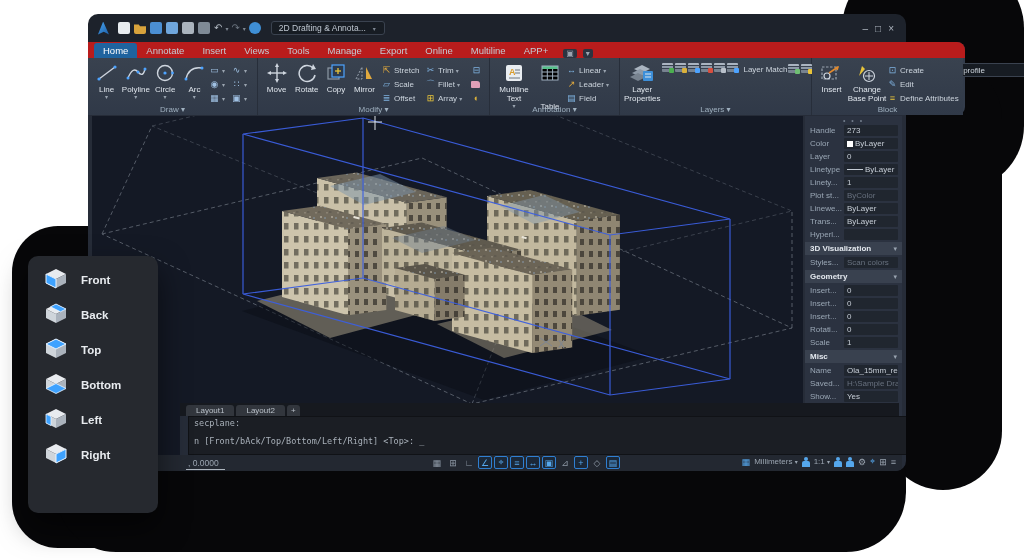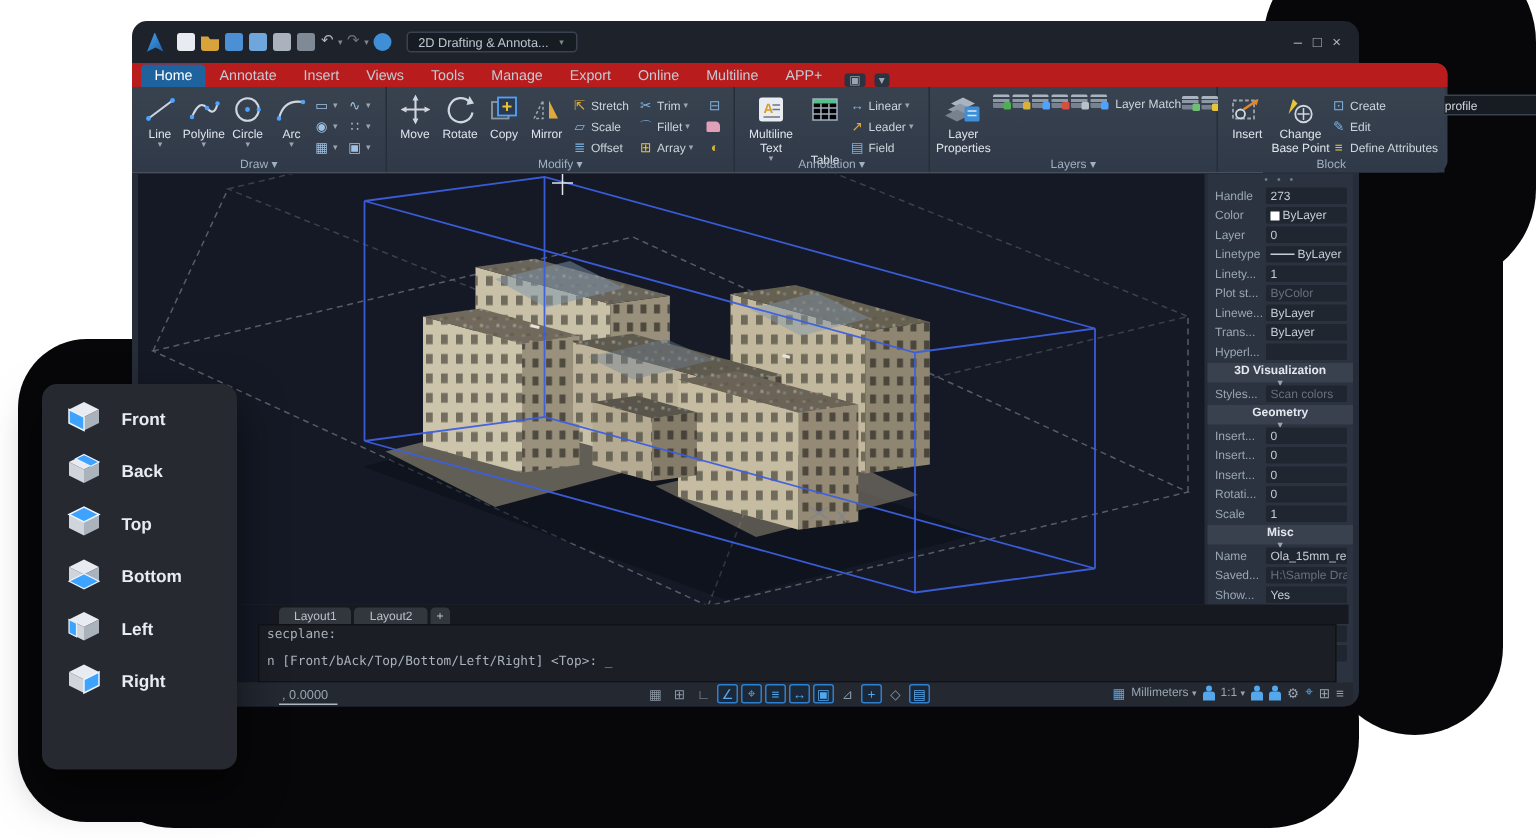--- a/index.html
+++ b/index.html
@@ -66,30 +66,30 @@
   #vfill{position:absolute;left:4px;top:288px;width:88px;height:52px;background:#141925;}
   
   #palette{position:absolute;left:717px;top:1px;width:97px;height:344px;background:#2b3240;font-size:8px;}
   #pgrip{height:8px;display:flex;align-items:center;justify-content:center;color:#727d8b;font-size:7px;letter-spacing:2px;}
   .prow{height:13px;display:flex;align-items:center;}
   .plab{width:34px;padding-left:5px;color:#9aa7b5;overflow:hidden;white-space:nowrap;}
   .pval{flex:1;margin-right:4px;background:#20262f;border-radius:1px;height:11px;line-height:11px;
         padding:0 3px;color:#c6cdd6;display:flex;align-items:center;gap:2px;overflow:hidden;white-space:nowrap;}
   .pval.dim{color:#67707e;}
   .psec{height:13px;background:#39414f;display:flex;align-items:center;color:#e3e8ee;
-        font-weight:bold;padding:0 5px;justify-content:space-between;margin:1px 0;flex-direction:column;}
+        font-weight:bold;padding:0 5px;justify-content:space-between;margin:1px 0;}
   .psec .car{font-size:7px;color:#9aa4b0;font-weight:normal;}
   .sw{width:6px;height:6px;background:#fff;display:inline-block;}
   .lnsw{width:16px;height:1px;background:#c6cdd6;display:inline-block;}
   
   #cmdtabs{position:absolute;left:92px;top:288px;width:719px;height:13px;background:#16191f;
            display:flex;align-items:flex-end;padding-left:6px;box-sizing:border-box;}
   .ltab{background:#32363d;color:#b9c0c8;font-size:8px;padding:1px 10px;border-radius:3px 3px 0 0;margin-right:2px;}
   .ltab.plus{padding:1px 4px;}
-  #cmdbox{position:absolute;left:84px;top:301px;width:719px;height:39px;background:#1b1e24;
+  #cmdbox{position:absolute;left:100px;top:301px;width:719px;height:39px;background:#1b1e24;
           border:1px solid #101216;box-sizing:border-box;padding:2px 5px;}
   .cmdline{font-family:"DejaVu Sans Mono",monospace;font-size:8.5px;line-height:9px;color:#a9b1ba;white-space:pre;}
   #statusbar{position:absolute;left:4px;top:340px;width:810px;height:16px;background:#232831;color:#9aa4b0;}
   #coords{position:absolute;left:94px;top:3px;font-size:8.5px;border-bottom:1px solid #aeb6bf;padding:0 6px 1px 2px;}
   #stoggles{position:absolute;left:338px;top:1px;display:flex;gap:2px;}
   .stg{width:14px;height:13px;display:flex;align-items:center;justify-content:center;font-size:9px;
        border-radius:2px;color:#8d98a5;}
   .stg.on{border:1px solid #2f7fd1;color:#55a7ec;background:#1b2838;box-sizing:border-box;}
   #srt{position:absolute;right:6px;top:1px;display:flex;align-items:center;gap:4px;font-size:8px;}
   .sico2{color:#55a7ec;font-size:9px;}

